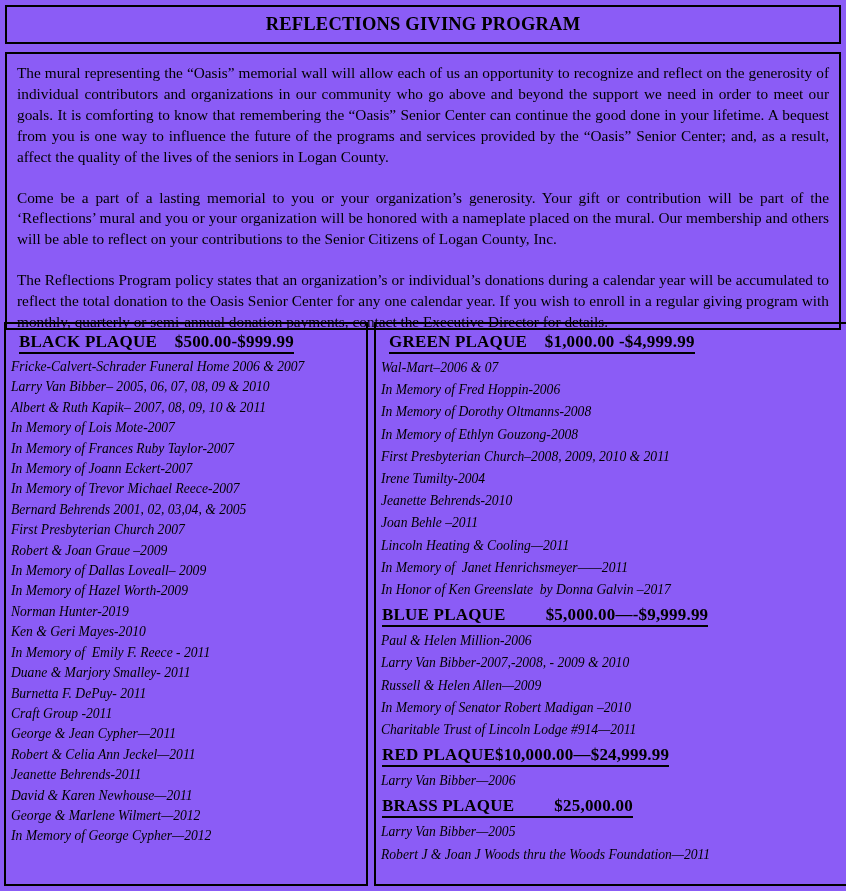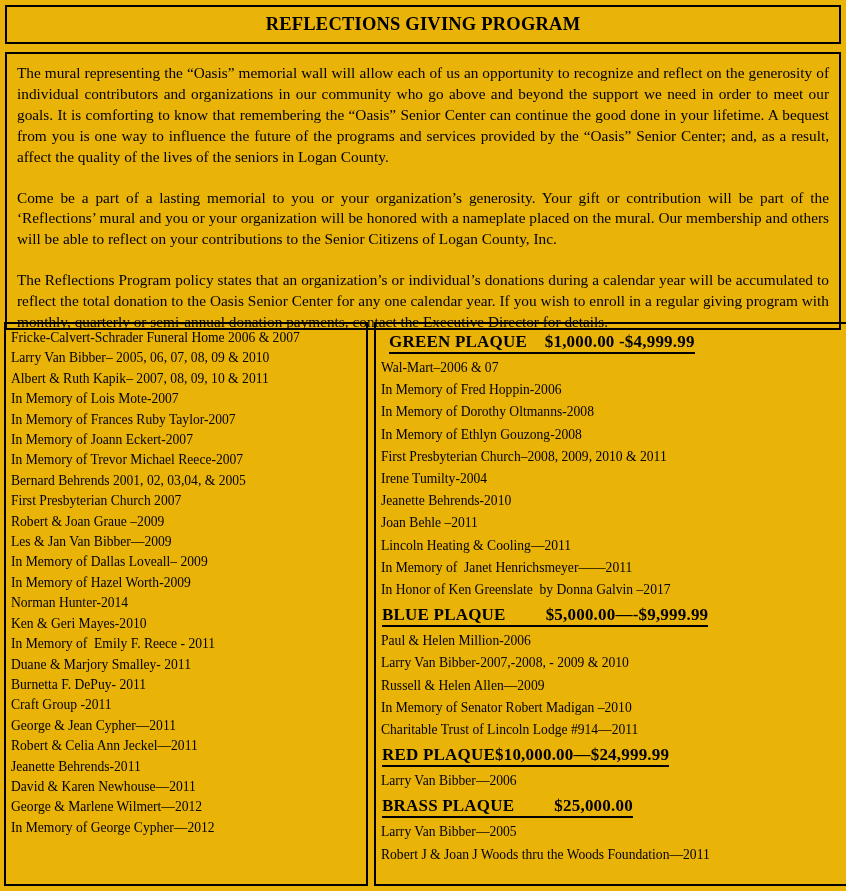--- a/index.html
+++ b/index.html
@@ -12,21 +12,21 @@
     height: 891px;
     font-family: "Liberation Serif", serif;
     color: #000000;
     position: relative;
     overflow: hidden;
   }
   .page {
     position: relative;
     width: 846px;
     height: 891px;
-    background: #eab308;
+    background: #8b5cf6;
   }
   .title-box {
     position: absolute;
     left: 5px; top: 5px;
     width: 836px; height: 39px;
     border: 2px solid #000;
     box-sizing: border-box;
     display: flex;
     align-items: center;
     justify-content: center;
@@ -73,54 +73,55 @@
   .hdr-text {
     border-bottom: 2px solid #000;
     padding-bottom: 1px;
     white-space: pre;
     letter-spacing: 0.2px;
   }
   .entry {
     font-size: 13.6px;
     padding-left: 5px;
     white-space: pre;
+    font-style: italic;
   }
   .list-left  .entry { line-height: 20.4px; }
   .list-right .entry { line-height: 22.2px; }
 </style>
 </head>
 <body>
 
 <div class="page">
 
   <div class="title-box">
     <span class="title-text">REFLECTIONS GIVING PROGRAM</span>
   </div>
 
   <div class="intro-box">
     <p>The mural representing the “Oasis” memorial wall will allow each of us an opportunity to recognize and reflect on the generosity of individual contributors and organizations in our community who go above and beyond the support we need in order to meet our goals.  It is comforting to know that  remembering the “Oasis” Senior Center can continue the good done in your    lifetime.  A bequest from you is one way to influence the future of the programs and services provided by the “Oasis” Senior  Center; and, as a result, affect the quality of the lives of the seniors in Logan County.</p>
     <p>Come be a part of a lasting memorial to you or your organization’s generosity.   Your gift or contribution will be part of the ‘Reflections’ mural and you or your organization will be honored with a nameplate placed on the mural.  Our membership and others will be able to reflect on your    contributions to the Senior Citizens of Logan County, Inc.</p>
     <p>The Reflections Program policy states that an organization’s or individual’s donations during a calendar year will be accumulated to reflect the total donation to the Oasis Senior Center for any one calendar year. If you wish to enroll in a regular giving program with monthly, quarterly or semi-annual donation payments, contact the Executive Director for details.</p>
   </div>
 
   <div class="list-box list-left">
+      <div class="plaque-header"><span class="hdr-text">BLACK PLAQUE    $500.00-$999.99</span></div>
       <div class="entry">Fricke-Calvert-Schrader Funeral Home 2006 &amp; 2007</div>
       <div class="entry">Larry Van Bibber– 2005, 06, 07, 08, 09 &amp; 2010</div>
       <div class="entry">Albert &amp; Ruth Kapik– 2007, 08, 09, 10 &amp; 2011</div>
       <div class="entry">In Memory of Lois Mote-2007</div>
       <div class="entry">In Memory of Frances Ruby Taylor-2007</div>
       <div class="entry">In Memory of Joann Eckert-2007</div>
       <div class="entry">In Memory of Trevor Michael Reece-2007</div>
       <div class="entry">Bernard Behrends 2001, 02, 03,04, &amp; 2005</div>
       <div class="entry">First Presbyterian Church 2007</div>
       <div class="entry">Robert &amp; Joan Graue –2009</div>
-      <div class="entry">Les &amp; Jan Van Bibber—2009</div>
       <div class="entry">In Memory of Dallas Loveall– 2009</div>
       <div class="entry">In Memory of Hazel Worth-2009</div>
-      <div class="entry">Norman Hunter-2014</div>
+      <div class="entry">Norman Hunter-2019</div>
       <div class="entry">Ken &amp; Geri Mayes-2010</div>
       <div class="entry">In Memory of  Emily F. Reece - 2011</div>
       <div class="entry">Duane &amp; Marjory Smalley- 2011</div>
       <div class="entry">Burnetta F. DePuy- 2011</div>
       <div class="entry">Craft Group -2011</div>
       <div class="entry">George &amp; Jean Cypher—2011</div>
       <div class="entry">Robert &amp; Celia Ann Jeckel—2011</div>
       <div class="entry">Jeanette Behrends-2011</div>
       <div class="entry">David &amp; Karen Newhouse—2011</div>
       <div class="entry">George &amp; Marlene Wilmert—2012</div>

